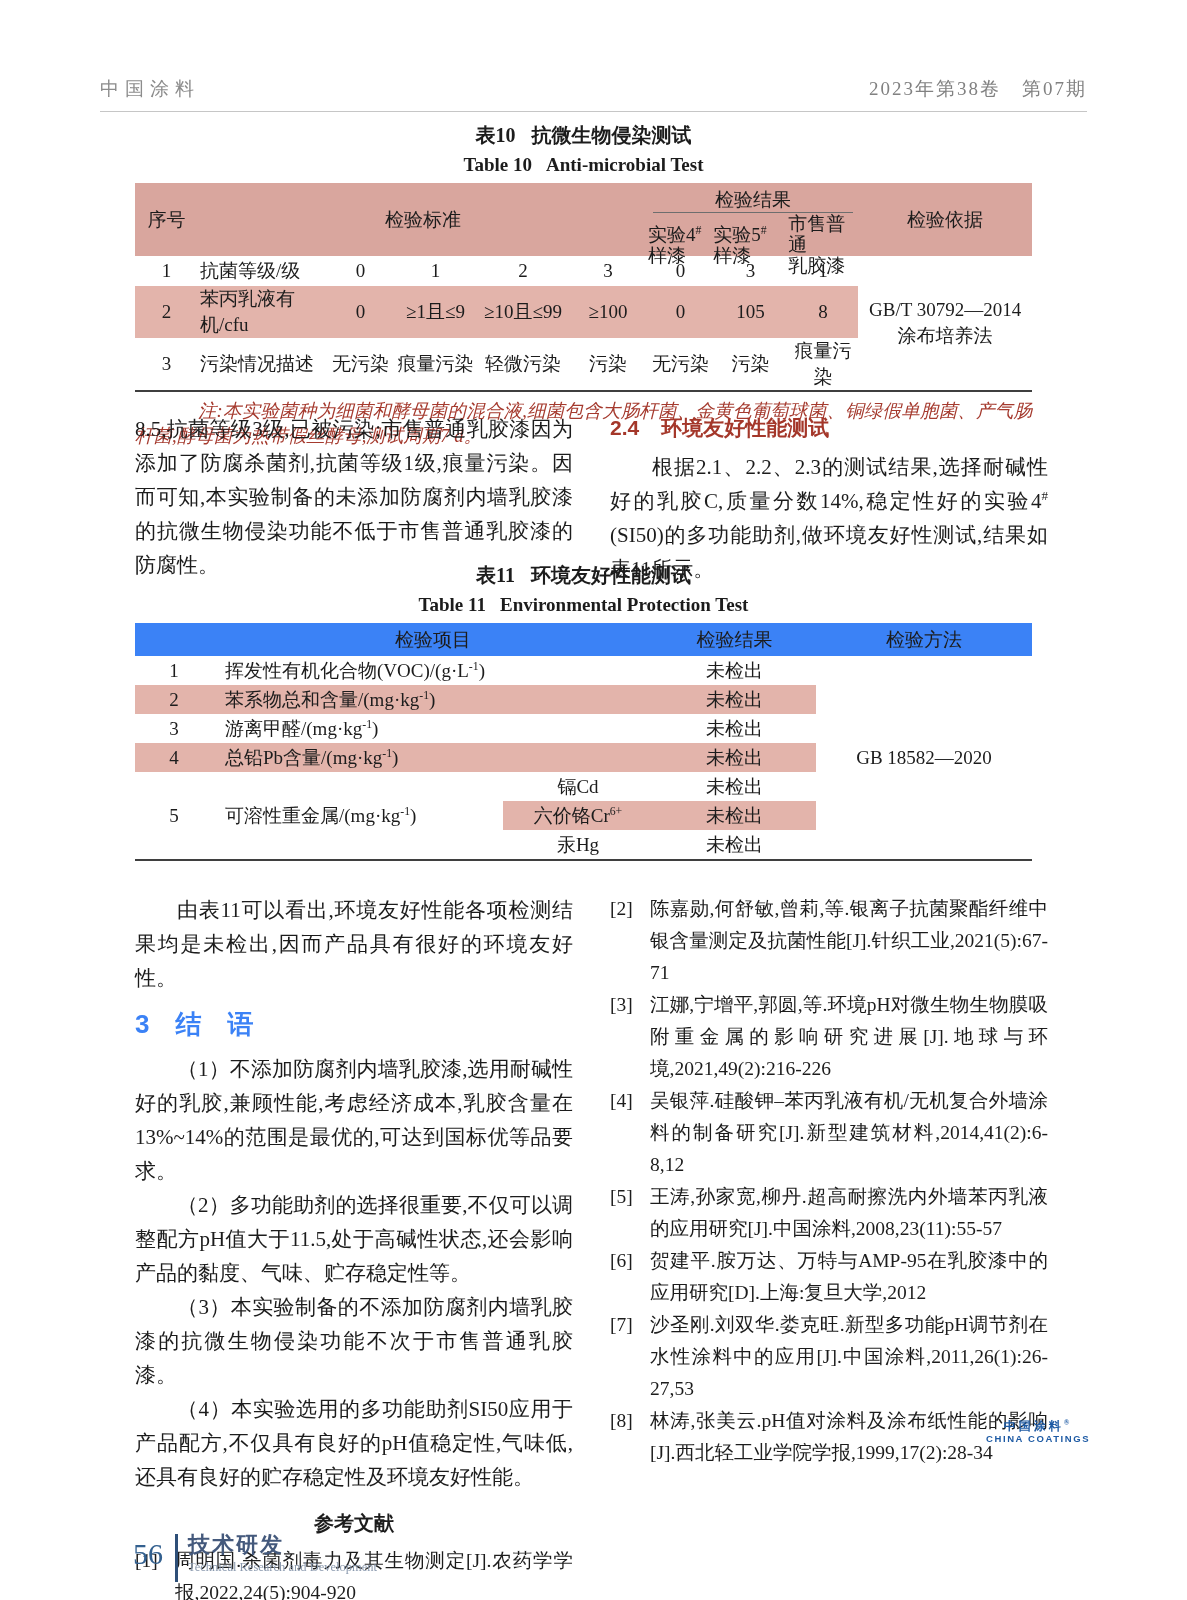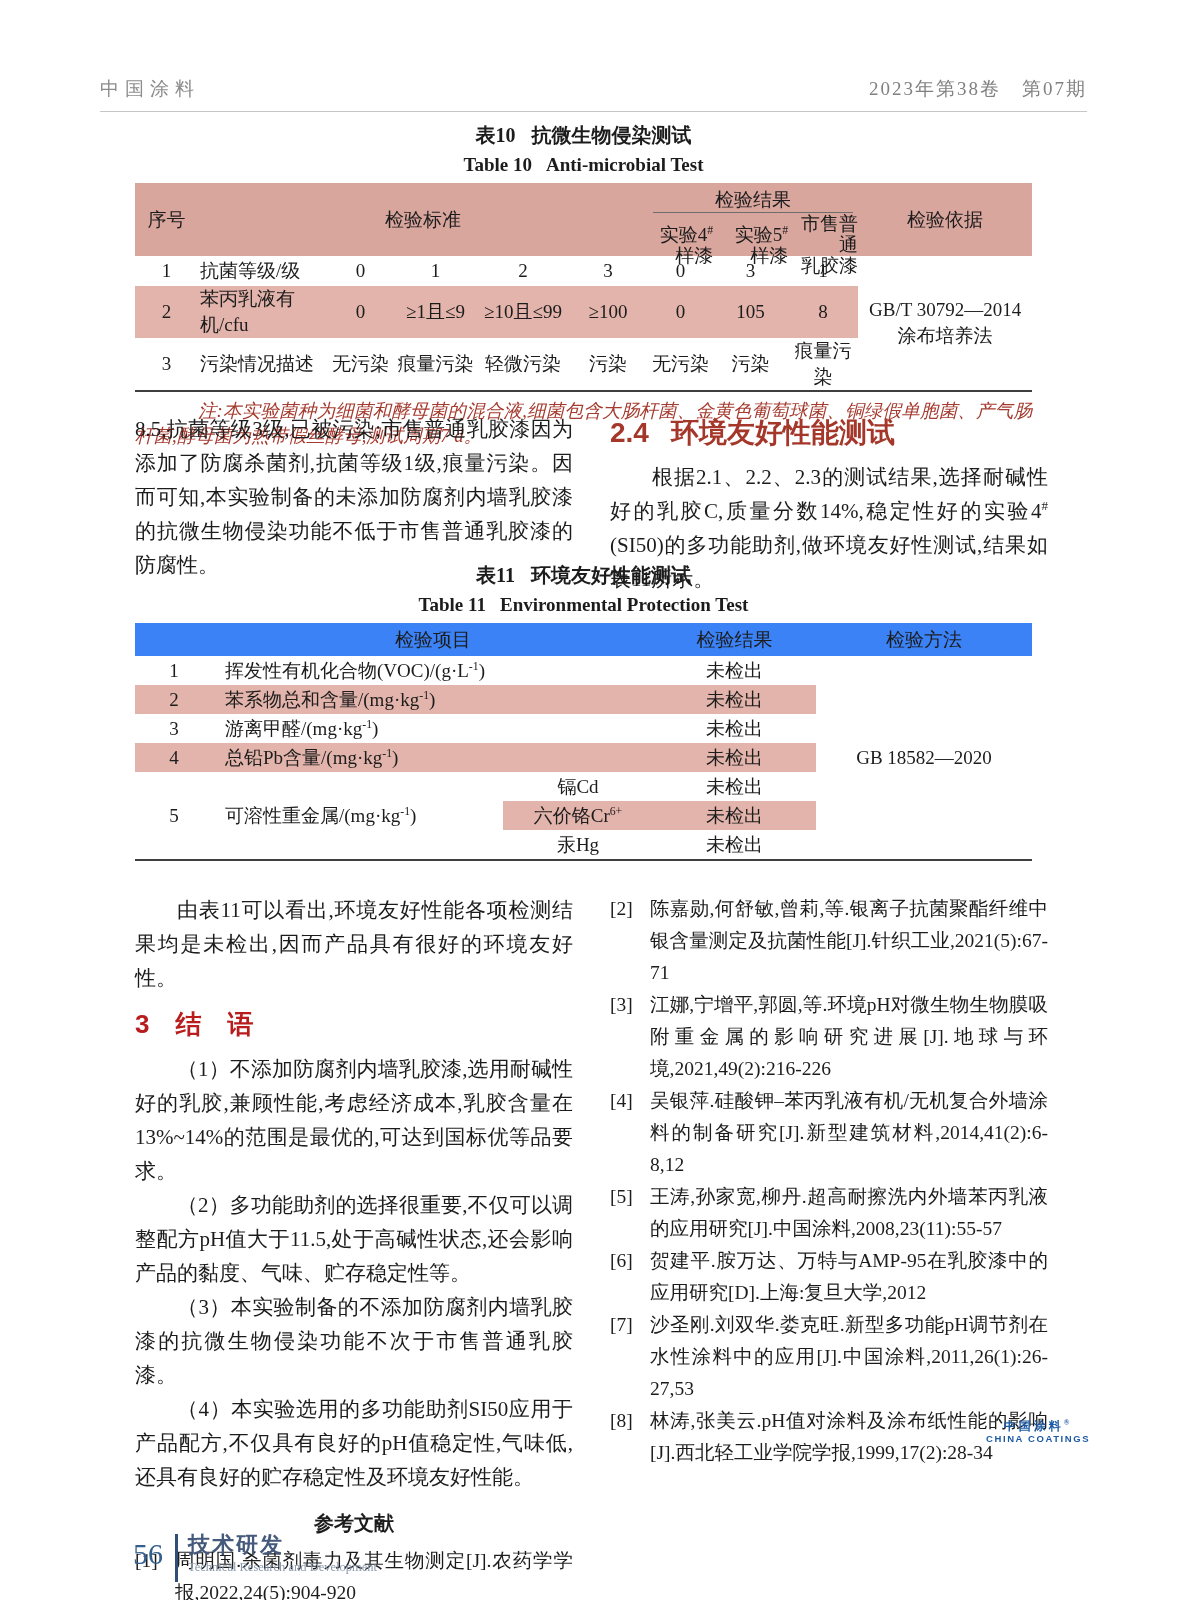--- a/index.html
+++ b/index.html
@@ -24,45 +24,45 @@
 
   table{border-collapse:collapse;table-layout:fixed;width:897px;font-size:19px;}
   th{font-weight:normal;}
   .t10,.t11{border-bottom:2px solid #3f3f3f;}
   .t10 thead th{background:#d9a69e;vertical-align:middle;height:73px;text-align:center;padding:0;}
   .t10 tbody td{height:30px;text-align:center;vertical-align:middle;padding:0;}
   .t10 td.item{text-align:left;padding-left:2px;}
   .res-wrap{display:flex;flex-direction:column;height:73px;}
   .res-top{height:29px;line-height:33px;border-bottom:1px solid #6e6e6e;margin:0 5px;}
   .res-sub{display:flex;flex:1;align-items:center;}
-  .res-sub span{display:block;text-align:right;line-height:21px;}
+  .res-sub span{display:block;text-align:left;line-height:21px;}
   .rs0{width:31.0%;}.rs1{width:35.7%;}.rs2{width:33.3%;}
   tr.rp td{background:#e3b4ab;}
   .basis-cell{line-height:26px;}
 
   .t11 thead th{background:#3b82f6;height:33px;text-align:center;vertical-align:middle;padding:0;}
   .t11 tbody td{height:29px;text-align:center;vertical-align:middle;padding:0;}
   .t11 td.item{text-align:left;padding-left:12px;}
   .t11 td.method{vertical-align:middle;}
 
   .note{width:897px;margin:7px 0 0 0;color:#a53a2e;font-size:18.5px;line-height:25px;
         text-align:justify;text-indent:3.4em;font-style:italic;}
 
   
   .cols{position:absolute;left:135px;right:139px;display:flex;gap:37px;}
   #cols-a{top:412px;}
   #cols-b{top:893px;}
   .col{flex:1;min-width:0;}
   .body-p{font-size:21px;line-height:34px;text-align:justify;margin:0;}
   .indent{text-indent:2em;}
   .red-h3{margin:2px 0 8px 0;font-family:"Liberation Sans","DejaVu Sans",sans-serif;
-          font-size:28px;font-weight:bold;color:#a4372a;}
+          font-size:21px;font-weight:bold;color:#a4372a;}
   .red-h3 .h-num{margin-right:22px;}
   .red-h2{margin:12px 0 10px 0;font-family:"Liberation Sans","DejaVu Sans",sans-serif;
-          font-size:26px;font-weight:bold;color:#b91c1c;}
+          font-size:26px;font-weight:bold;color:#3b82f6;}
   .red-h2 .h-num{margin-right:26px;}
   .ref-head{margin:16px 0 8px 0;text-align:center;font-family:"Liberation Sans","DejaVu Sans",sans-serif;
             font-size:20px;font-weight:bold;color:#1c1c1c;}
   .ref{display:flex;font-size:19.5px;line-height:32px;text-align:justify;}
   .ref-num{flex:0 0 40px;}
   .ref-text{flex:1;min-width:0;}
 
   
   .logo{position:absolute;left:986px;top:1420px;text-align:center;color:#1d5aa4;line-height:1.15;}
   .logo-cn{font-size:12px;font-weight:bold;letter-spacing:3px;}

